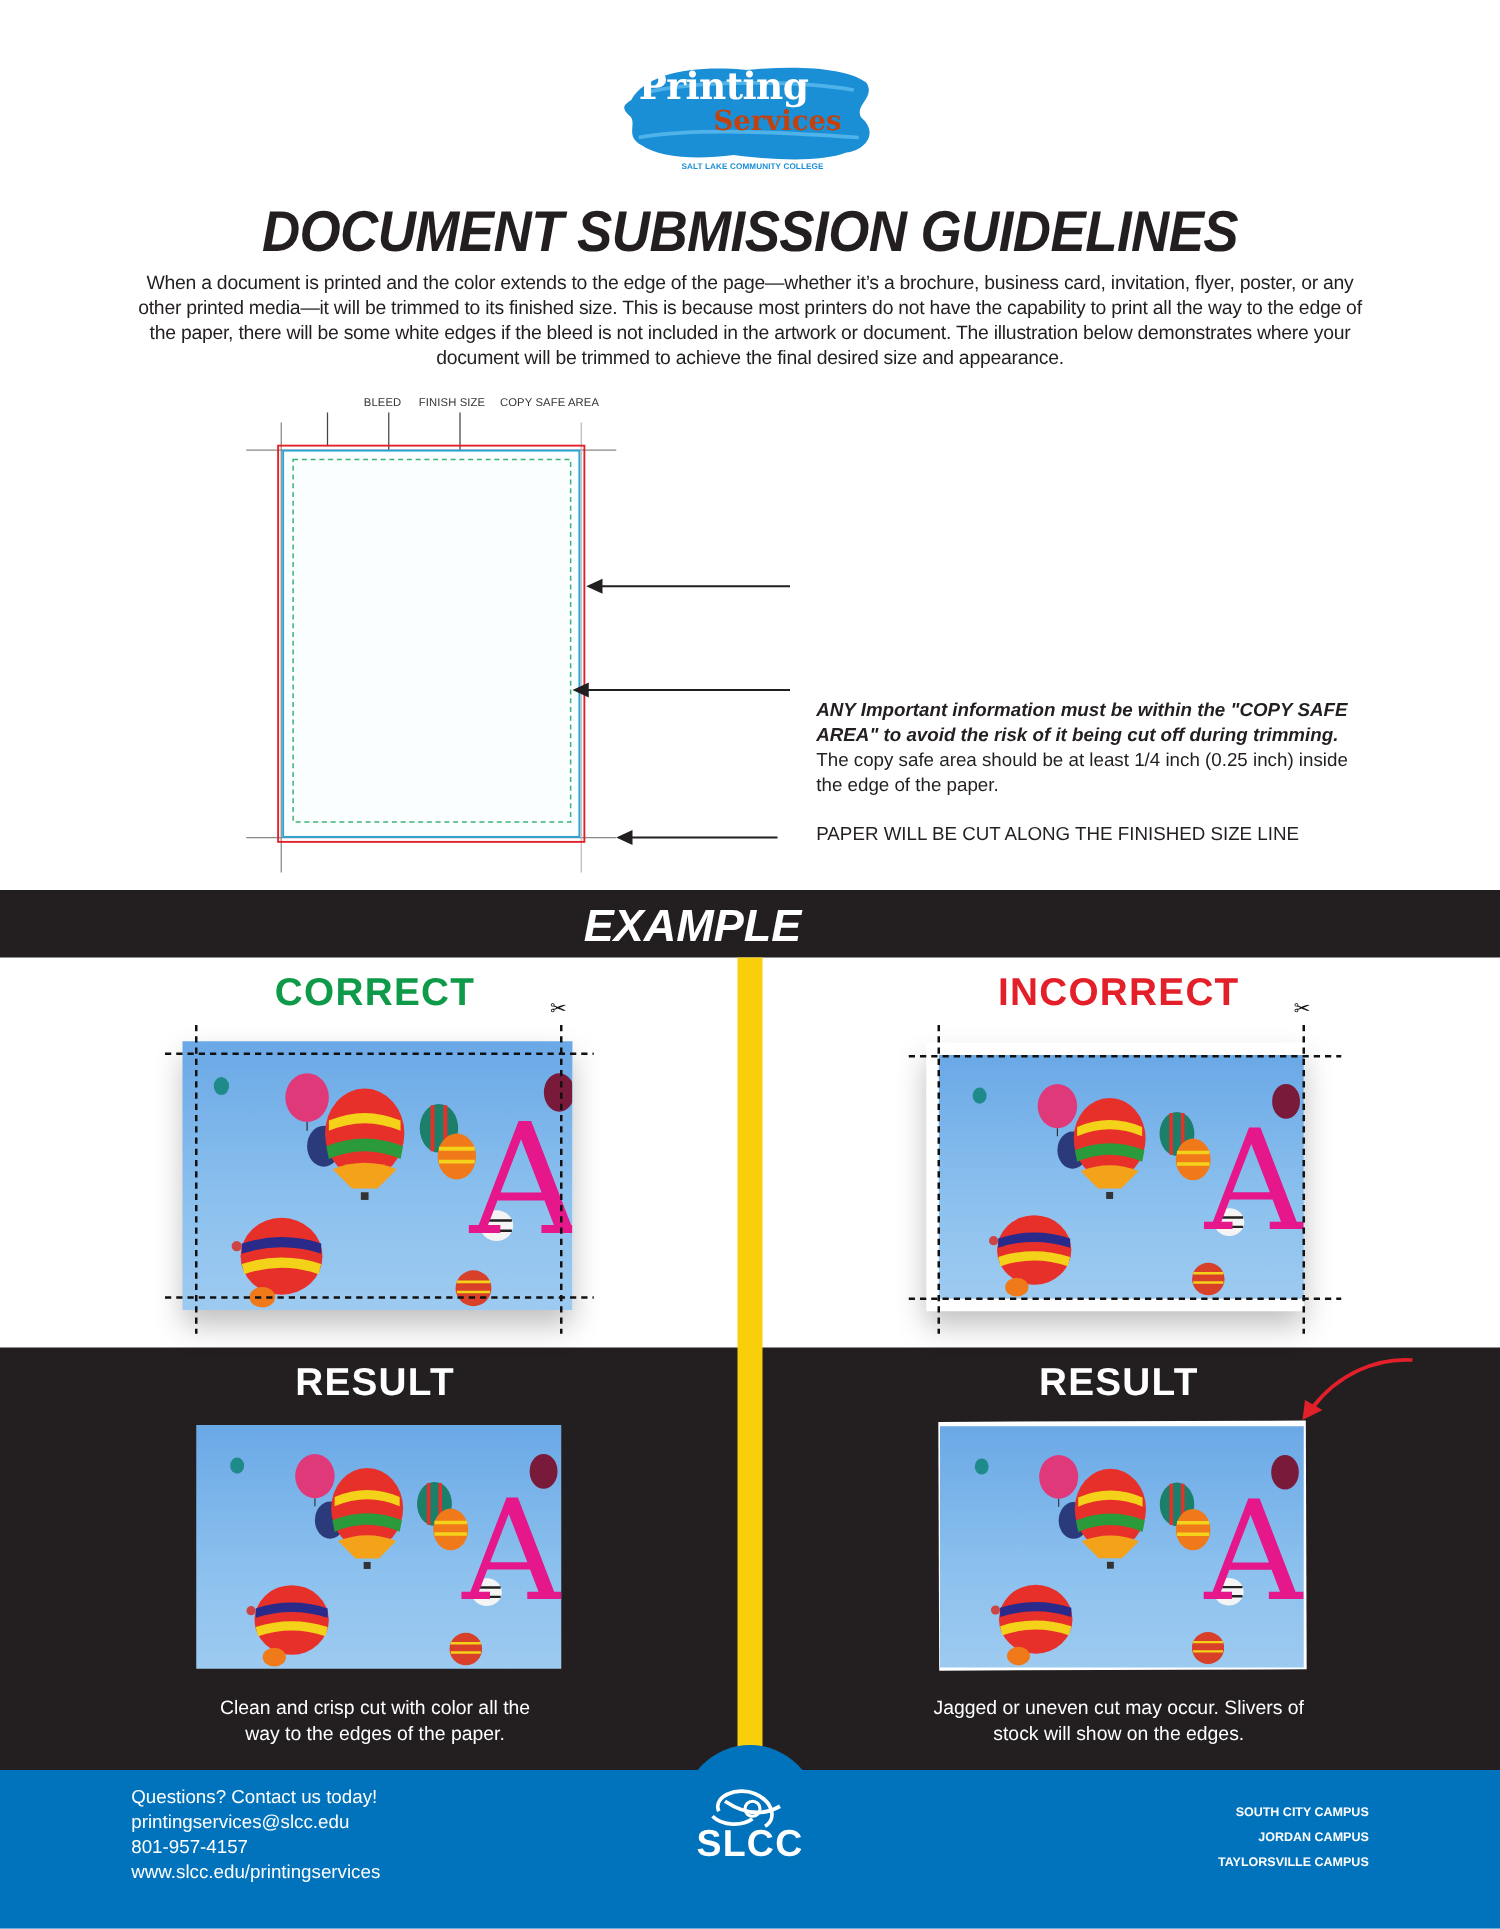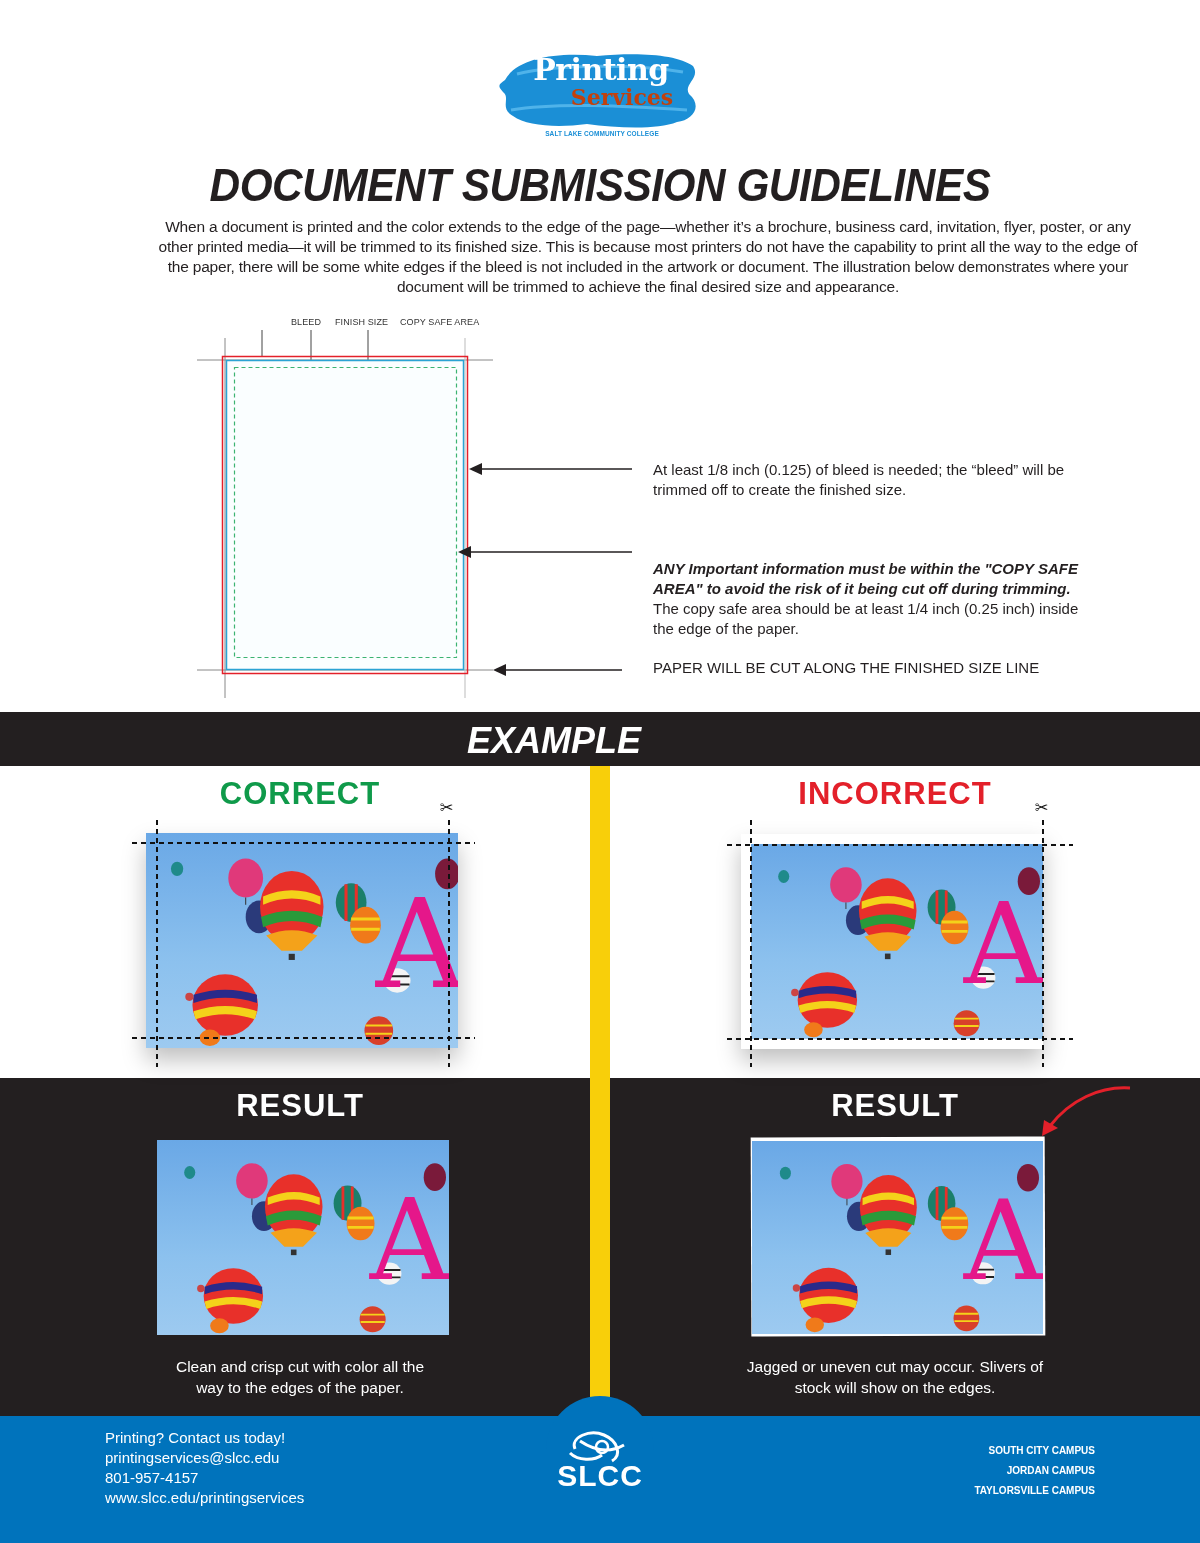--- a/index.html
+++ b/index.html
@@ -2,36 +2,36 @@
 <html><head>
 <meta charset="utf-8">
 <style>
   * { box-sizing: border-box; margin: 0; padding: 0; }
   html, body { width: 1200px; height: 1543px; background: #ffffff; overflow: hidden; }
   body { font-family: "Liberation Sans", "DejaVu Sans", sans-serif; color: #231f20; position: relative; }
 
   
   .logo { position: absolute; left: 497px; top: 50px; width: 206px; height: 96px; }
   .logo svg { position: absolute; left: 0; top: 0; }
-  .logo-line1 { position: absolute; left: 14px; top: 2px; width: 180px; text-align: center;
+  .logo-line1 { position: absolute; left: 14px; top: 2px; width: 180px; text-align: left;
     font-family: "DejaVu Serif", "Liberation Serif", serif; font-weight: bold; font-size: 30px; color: #ffffff;
     letter-spacing: -0.5px; }
   .logo-line2 { position: absolute; left: 60px; top: 34px; width: 130px; text-align: center;
     font-family: "DejaVu Serif", "Liberation Serif", serif; font-weight: bold; font-size: 22px; color: #c2410c; }
   .logo-sub { position: absolute; left: 30px; top: 80px; width: 150px; text-align: center;
     font-family: "Liberation Sans", sans-serif; font-weight: bold; font-size: 6.5px; color: #1b8fd6; letter-spacing: 0.1px; }
 
   
   .title { position: absolute; left: 0; top: 158px; width: 1200px; text-align: center;
     font-family: "Liberation Sans", sans-serif; font-weight: bold; font-style: italic; font-size: 46px;
     color: #231f20; letter-spacing: -0.5px; transform: scaleX(0.92); transform-origin: center; }
 
   .intro { position: absolute; left: 108px; top: 217px; width: 984px; text-align: center;
     font-family: "Liberation Sans", sans-serif; font-size: 15.5px; line-height: 20px; color: #231f20;
-    letter-spacing: -0.2px; margin-left: 48px; }
+    letter-spacing: -0.2px; }
 
   
   .diagram { position: absolute; left: 0; top: 310px; width: 1200px; height: 400px; }
   .diag-label { position: absolute; font-size: 9px; color: #333; letter-spacing: 0.1px; padding-left: 42px; }
   .note { position: absolute; left: 653px; font-size: 15px; line-height: 20px; color: #231f20; width: 450px; }
   .note b { font-weight: bold; }
   .note .bi { font-weight: bold; font-style: italic; }
 
   
   .example-bar { position: absolute; left: 0; top: 712px; width: 1200px; height: 54px; background: #231f20; }
@@ -113,21 +113,20 @@
     <rect x="234.5" y="57.5" width="222" height="290" fill="none" stroke="#3cb371" stroke-width="1.2" stroke-dasharray="4,3"></rect>
 
     <line x1="480" y1="159" x2="632" y2="159" stroke="#231f20" stroke-width="1.5"></line>
     <polygon points="469,159 482,153 482,165" fill="#231f20"></polygon>
     <line x1="470" y1="242" x2="632" y2="242" stroke="#231f20" stroke-width="1.5"></line>
     <polygon points="458,242 471,236 471,248" fill="#231f20"></polygon>
     <line x1="505" y1="360" x2="622" y2="360" stroke="#231f20" stroke-width="1.5"></line>
     <polygon points="493,360 506,354 506,366" fill="#231f20"></polygon>
   </svg>
 
-  <div class="note" style="top:150px;">At least 1/8 inch (0.125) of bleed is needed; the “bleed” will be trimmed off to create the finished size.</div>
   <div class="note" style="top:249px; width:430px;">
     <span class="bi">ANY Important information must be within the "COPY SAFE AREA" to avoid the risk of it being cut off during trimming.</span><span> The copy safe area should be at least 1/4 inch (0.25 inch) inside the edge of the paper.</span>
   </div>
   <div class="note" style="top:348px;">PAPER WILL BE CUT ALONG THE FINISHED SIZE LINE</div>
 </div>
 
 <div class="example-bar">
   <div class="example-title">EXAMPLE</div>
 </div>
 
@@ -233,21 +232,21 @@
 </div>
 <div class="caption caption-right">
   <div>Jagged or uneven cut may occur. Slivers of</div>
   <div>stock will show on the edges.</div>
 </div>
 
 <div class="footer"></div>
 <div class="footer-bump"></div>
 
 <div class="contact">
-  <div>Printing? Contact us today!</div>
+  <div>Questions? Contact us today!</div>
   <div>printingservices@slcc.edu</div>
   <div>801-957-4157</div>
   <div>www.slcc.edu/printingservices</div>
 </div>
 
 <div class="slcc-logo">
   <svg width="120" height="40" style="position:absolute;left:0;top:0;">
     <path d="M35,24 C30,12 50,4 64,10 C78,16 82,30 72,36" stroke="#fff" stroke-width="3" fill="none"></path>
     <path d="M40,16 C55,26 70,28 84,20" stroke="#fff" stroke-width="3" fill="none"></path>
     <circle cx="62" cy="22" r="6" stroke="#fff" stroke-width="2.5" fill="none"></circle>

